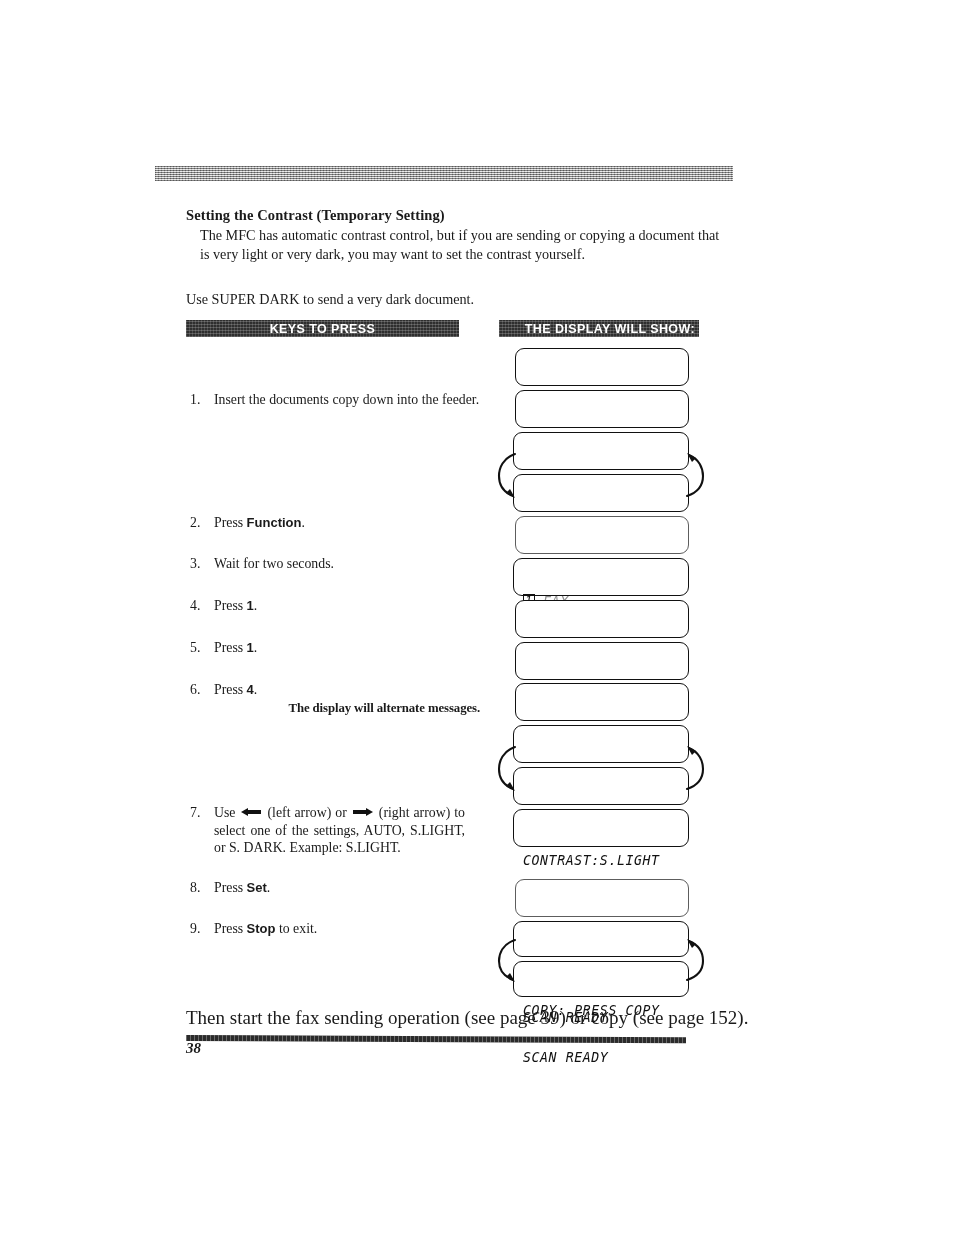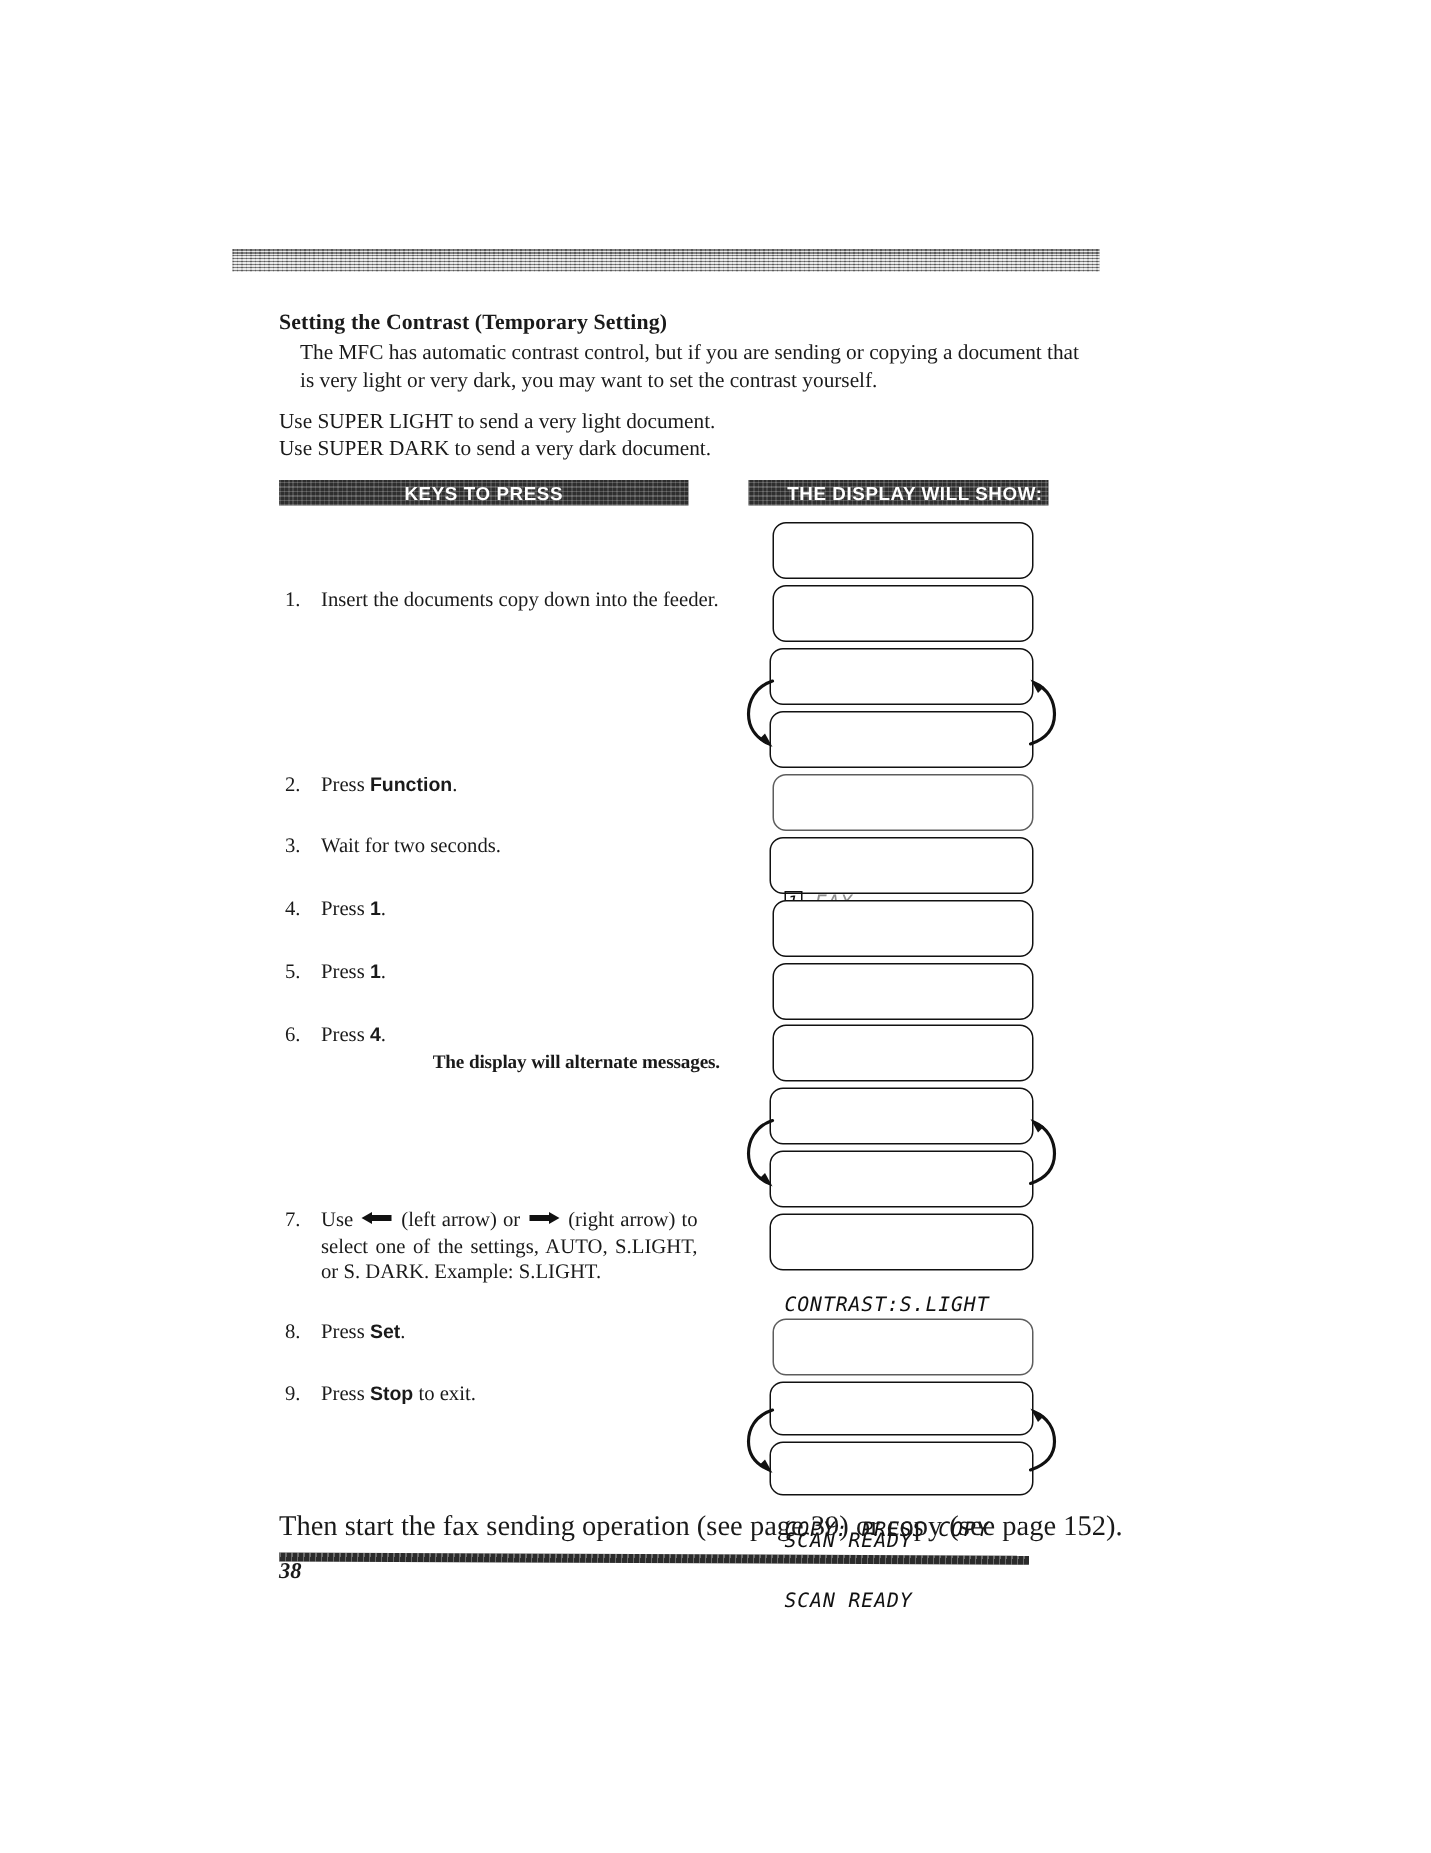--- a/index.html
+++ b/index.html
@@ -199,21 +199,21 @@
     position: absolute;
     box-sizing: border-box;
     border: 1.6px solid #111111;
     border-radius: 9px;
     background: #ffffff;
     font-family: "DejaVu Sans Mono", monospace;
     font-size: 13.2px;
     line-height: 16.5px;
     letter-spacing: 0.6px;
     color: #111111;
-    padding: 20px 0 0 9px;
+    padding: 10px 0 0 9px;
     white-space: pre;
     font-style: italic;
   }
   .lcd.faded {
     color: #8a8a8a;
     border-color: #5d5d5d;
   }
   .lcd .dim { color: #8f8f8f; }
   .lcd .cursor-box {
     display: inline-block;
@@ -252,21 +252,20 @@
 </style>
 </head>
 <body>
 
 <div class="page">
 
   <div class="band" id="top-band"></div>
 
   <div id="section-title">Setting the Contrast (Temporary Setting)</div>
   <div id="intro-para">The MFC has automatic contrast control, but if you are sending or copying a document that is very light or very dark, you may want to set the contrast yourself.</div>
-  <div id="usage-light">Use SUPER LIGHT to send a very light document.</div>
   <div id="usage-dark">Use SUPER DARK to send a very dark document.</div>
 
   <div class="colbar" id="keys-bar">
     <span>KEYS TO PRESS</span>
   </div>
   <div class="colbar" id="display-bar">
     <span>THE DISPLAY WILL SHOW:</span>
   </div>
 
   <div class="step" id="step-1">

